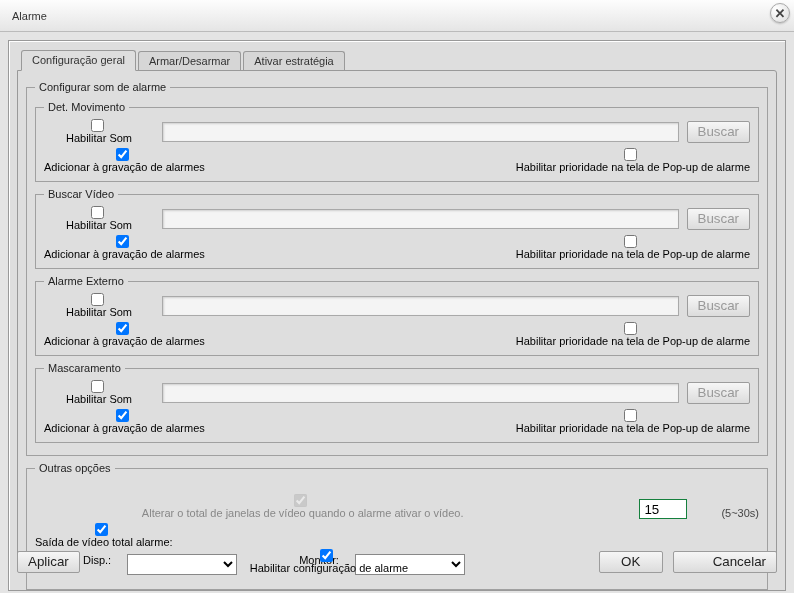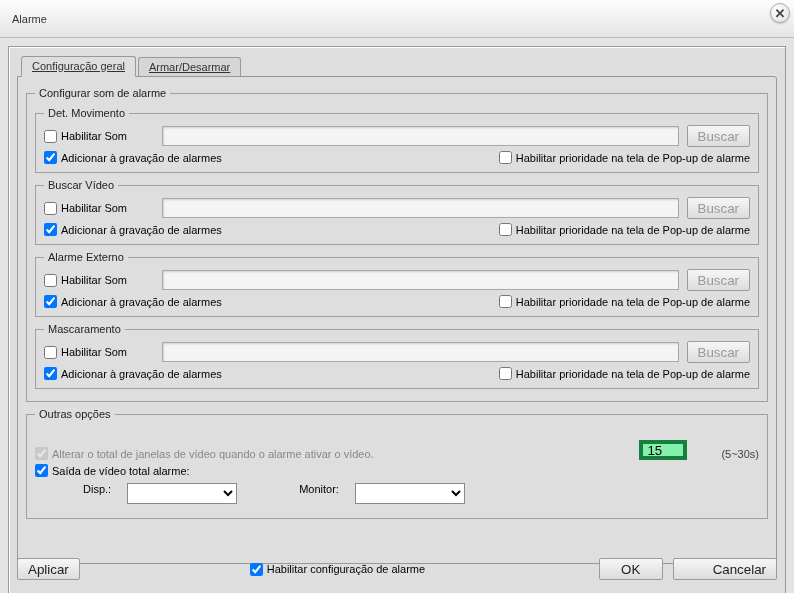--- a/index.html
+++ b/index.html
@@ -7,21 +7,21 @@
     margin: 0;
     font-family: Tahoma, Verdana, Arial, sans-serif;
     font-size: 11px;
     background: #ececec;
     color: #000;
     width: 794px;
     height: 593px;
     overflow: hidden;
   }
   .titlebar {
-    height: 38px;
+    height: 32px;
     background: linear-gradient(#fdfdfd, #e5e5e5);
     border-bottom: 1px solid #bbb;
     display: flex;
     align-items: center;
     padding: 12px 6px;
     position: relative;
   }
   .titlebar-text { padding-left: 6px; color: #333; }
   .close-btn {
     position: absolute;
@@ -63,21 +63,20 @@
     padding: 3px 10px 4px;
     border: 1px solid #999;
     border-bottom: none;
     background: #d6d6d6;
     margin-right: 2px;
     border-radius: 3px 3px 0 0;
     cursor: pointer;
     position: relative;
     top: 1px;
     color: #333;
-    text-decoration: underline;
   }
   .tab.active {
     background: #dedede;
     border-bottom: 1px solid #dedede;
     z-index: 2;
     top: 1px;
   }
   .tab-body {
     border: 1px solid #999;
     border-radius: 0 3px 3px 3px;
@@ -105,35 +104,36 @@
     width: 13px;
     height: 13px;
     margin: 0 4px 0 0;
     cursor: pointer;
   }
   label.chk {
     display: flex;
     align-items: center;
     cursor: pointer;
     white-space: nowrap;
+    flex-direction: column;
   }
   label.chk.disabled { color: #888; cursor: default; }
   input[type="text"].path {
     flex: 1;
     height: 20px;
     background: #f4f4f4;
     border: 1px solid #a9a9a9;
     box-shadow: inset 1px 1px 2px rgba(0,0,0,0.15);
     padding: 0 4px;
   }
   input[type="text"].num {
     width: 48px;
     height: 20px;
-    background: #86efac;
-    border: 4px solid #15803d;
+    background: #ffffff;
+    border: 1px solid #15803d;
     padding: 0 4px;
     text-align: left;
     margin-left: 35px;
   }
   .btn {
     min-width: 56px;
     height: 22px;
     background: linear-gradient(#f6f6f6, #dcdcdc);
     border: 1px solid #9c9c9c;
     border-radius: 2px;
@@ -179,20 +179,21 @@
   <div class="close-btn">
     <span>✕</span>
   </div>
 </div>
 
 <div class="outer">
   <div class="frame">
     <div class="tabs">
       <div class="tab active"><span>Configuração geral</span></div>
       <div class="tab"><span>Armar/Desarmar</span></div>
+      <div class="tab"><span>Ativar estratégia</span></div>
     </div>
     <div class="tab-body" style="height:488px;">
 
       <fieldset>
         <legend>Configurar som de alarme</legend>
 
         <fieldset>
           <legend>Det. Movimento</legend>
           <div class="row sound-row">
             <label class="chk">

